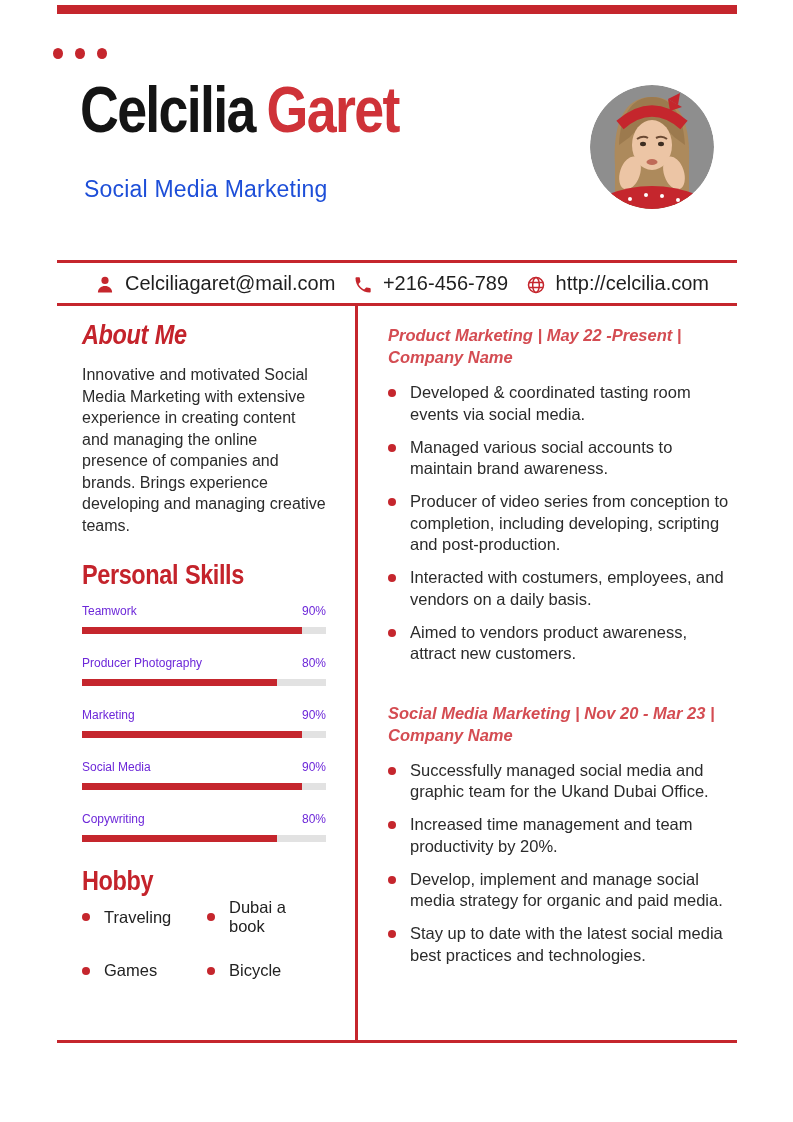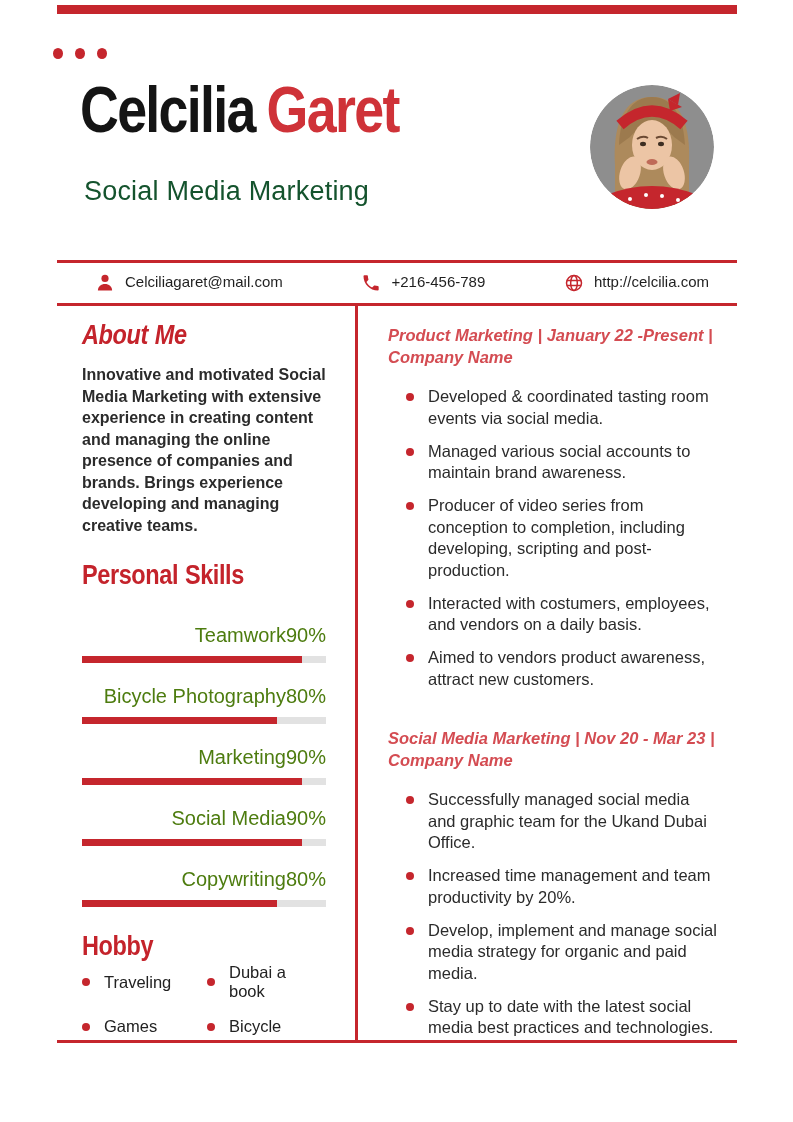--- a/index.html
+++ b/index.html
@@ -16,68 +16,68 @@
   .dot{width:10px;height:11px;border-radius:50%;background:#c5262d;}
 
   
   #header{position:absolute;left:80px;top:76px;}
   h1{
     margin:0;font-size:64px;line-height:68px;font-weight:bold;color:#141414;
     letter-spacing:-2px;white-space:nowrap;display:inline-block;
     transform:scaleX(0.84);transform-origin:0 0;
   }
   h1 .last{color:#cf3238;margin-left:14px;}
-  #role{position:absolute;left:84px;top:176px;font-size:27px;color:#14532d;letter-spacing:0.2px;}
+  #role{position:absolute;left:84px;top:176px;font-size:23px;color:#1d4ed8;letter-spacing:0.2px;}
 
   #photo{position:absolute;left:590px;top:85px;width:124px;height:124px;border-radius:50%;overflow:hidden;}
 
   
   #contact{
     position:absolute;left:57px;top:260px;width:680px;height:40px;
     border-top:3px solid #c5262d;border-bottom:3px solid #c5262d;
     display:flex;align-items:center;justify-content:space-between;
     padding:0;box-sizing:content-box;
   }
-  .c-item{display:flex;align-items:flex-start;gap:10px;font-size:15px;color:#1f1f1f;}
+  .c-item{display:flex;align-items:flex-end;gap:10px;font-size:20px;color:#1f1f1f;}
   .c-item:first-child{margin-left:38px;}
   .c-item:last-child{margin-right:28px;}
   .c-icon{width:20px;height:20px;display:inline-block;flex:none;}
   .c-icon svg{width:100%;height:100%;display:block;}
 
   
   #left-col{position:absolute;left:82px;top:318px;width:244px;}
   #right-col{position:absolute;left:388px;top:318px;width:348px;}
   h2{
     margin:0;font-size:28px;line-height:34px;font-weight:bold;color:#c4232b;
     letter-spacing:-0.5px;word-spacing:1px;white-space:nowrap;display:inline-block;
     transform:scaleX(0.84);transform-origin:0 0;
   }
   .sec-head{margin-bottom:12px;font-style:italic;}
-  #about-text{margin:0 0 0 0;font-size:16px;line-height:21.5px;color:#2b2b2b;font-weight:bold;}
-
-  
-  #skills-head{margin-top:22px;margin-bottom:32px;}
+  #about-text{margin:0 0 0 0;font-size:16px;line-height:21.5px;color:#2b2b2b;}
+
+  
+  #skills-head{margin-top:22px;margin-bottom:12px;}
   .skill{margin-bottom:22px;}
-  .skill-row{display:flex;justify-content:flex-end;font-size:20px;color:#4d7c0f;margin-bottom:9px;}
+  .skill-row{display:flex;justify-content:space-between;font-size:12px;color:#6d28d9;margin-bottom:9px;}
   .skill-track{height:7px;background:#e2e2e2;width:100%;}
   .skill-fill{height:7px;background:#c5262d;width:0;}
 
   
   #hobby-head{margin-top:8px;text-decoration:underline;}
-  #hobby-grid{display:grid;grid-template-columns:125px 1fr;row-gap:16px;}
+  #hobby-grid{display:grid;grid-template-columns:125px 1fr;row-gap:25px;}
   .hobby-item{display:flex;align-items:center;gap:14px;font-size:16.5px;color:#222;}
   .h-dot{width:8px;height:8px;border-radius:50%;background:#c5262d;flex:none;}
 
   
   .job-title{
     margin:6px 0 14px 0;font-style:italic;color:#d44c52;font-size:16.5px;
     line-height:22px;font-weight:bold;
   }
   .job-title.second{margin-top:37px;}
-  ul.bullets{list-style:none;margin:18px;padding:0;}
+  ul.bullets{list-style:none;margin:0;padding:0;}
   ul.bullets li{display:flex;gap:14px;margin-bottom:11.5px;font-size:16.5px;line-height:21.5px;color:#2b2b2b;}
   .b-dot{width:8px;height:8px;border-radius:50%;background:#c5262d;flex:none;margin-top:7px;}
 </style>
 </head>
 <body>
 
 <div id="page">
 
   <div id="top-bar" class="accent-bar"></div>
 
@@ -170,21 +170,21 @@
       <div class="skill-row">
         <span>Teamwork</span>
         <span>90%</span>
       </div>
       <div class="skill-track">
           <div class="skill-fill" style="width: 90%;"></div>
         </div>
     </div>
     <div class="skill">
       <div class="skill-row">
-        <span>Bicycle Photography</span>
+        <span>Producer Photography</span>
         <span>80%</span>
       </div>
       <div class="skill-track">
           <div class="skill-fill" style="width: 80%;"></div>
         </div>
     </div>
     <div class="skill">
       <div class="skill-row">
         <span>Marketing</span>
         <span>90%</span>
@@ -228,21 +228,21 @@
         </div>
       <div class="hobby-item">
           <span class="h-dot"></span>
           <span>Bicycle</span>
         </div>
     </div>
   </div>
 
   <div id="right-col">
 
-    <p class="job-title">Product Marketing | January 22 -Present | Company Name</p>
+    <p class="job-title">Product Marketing | May 22 -Present | Company Name</p>
     <ul class="bullets">
       <li>
           <span class="b-dot"></span>
           <span>Developed &amp; coordinated tasting room events via social media.</span>
         </li>
       <li>
           <span class="b-dot"></span>
           <span>Managed various social accounts to maintain brand awareness.</span>
         </li>
       <li>

